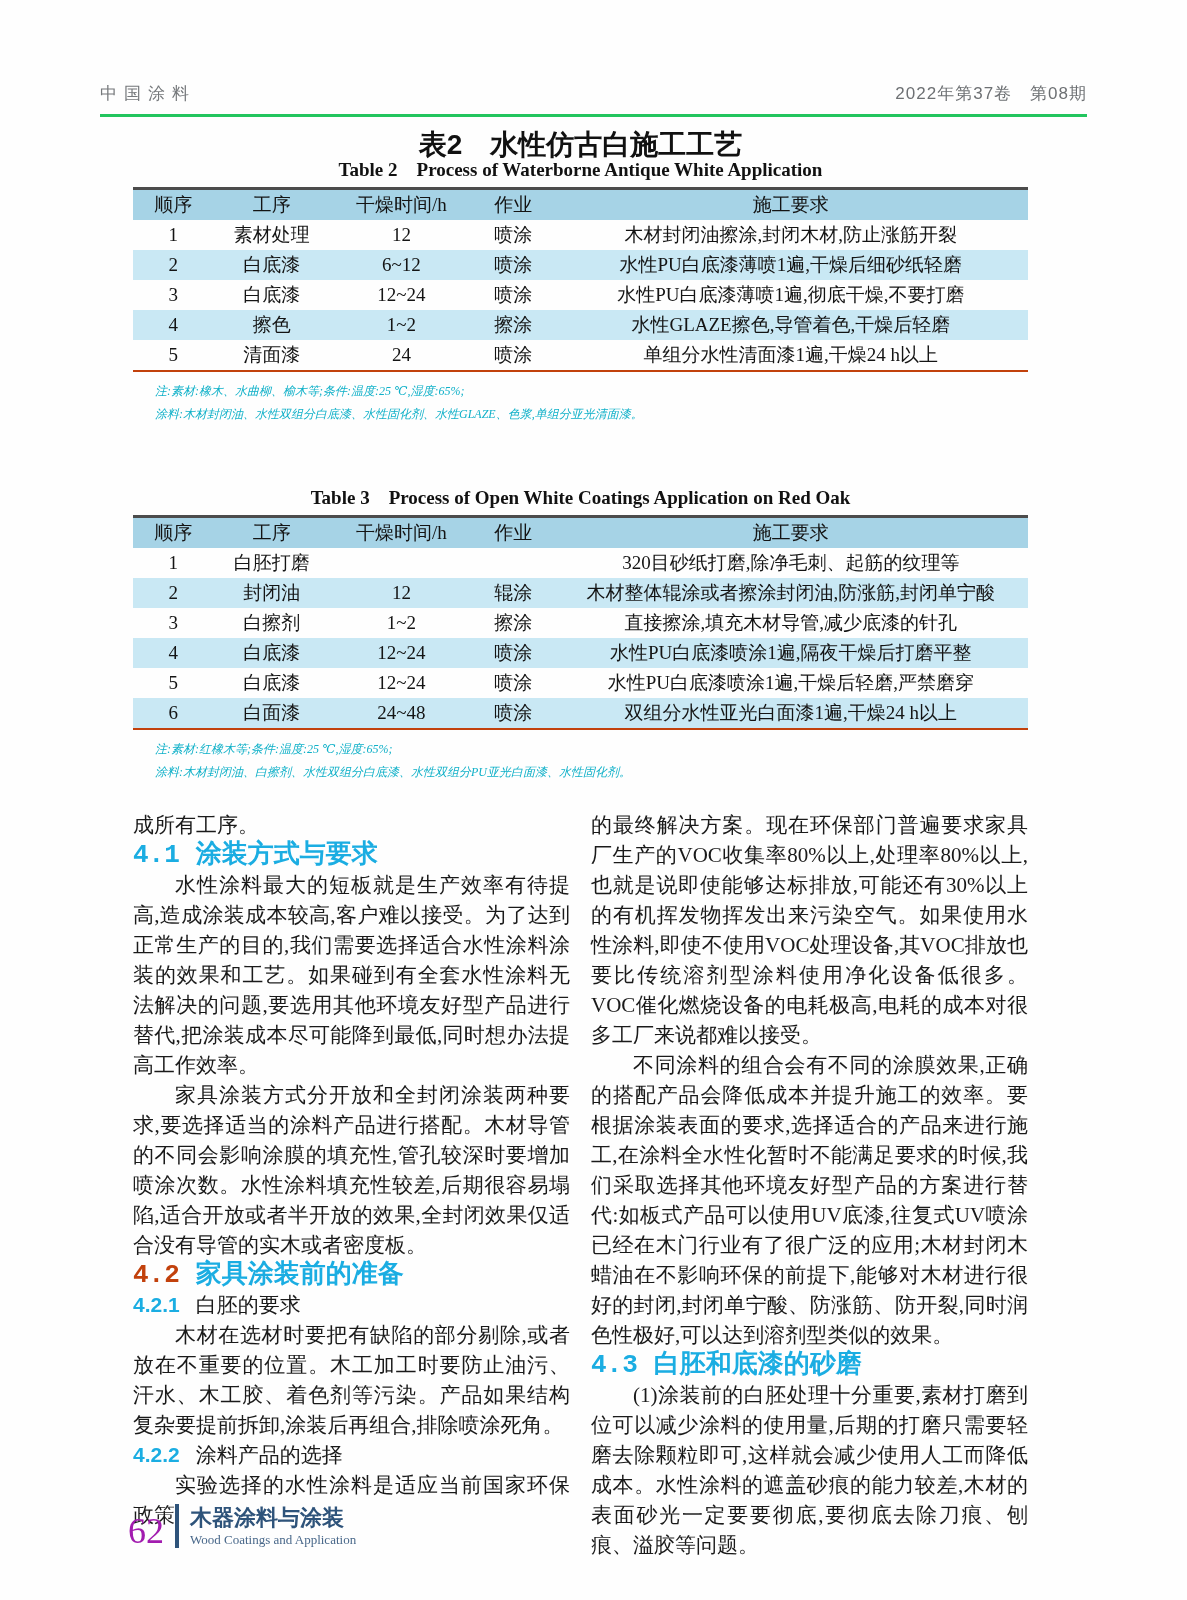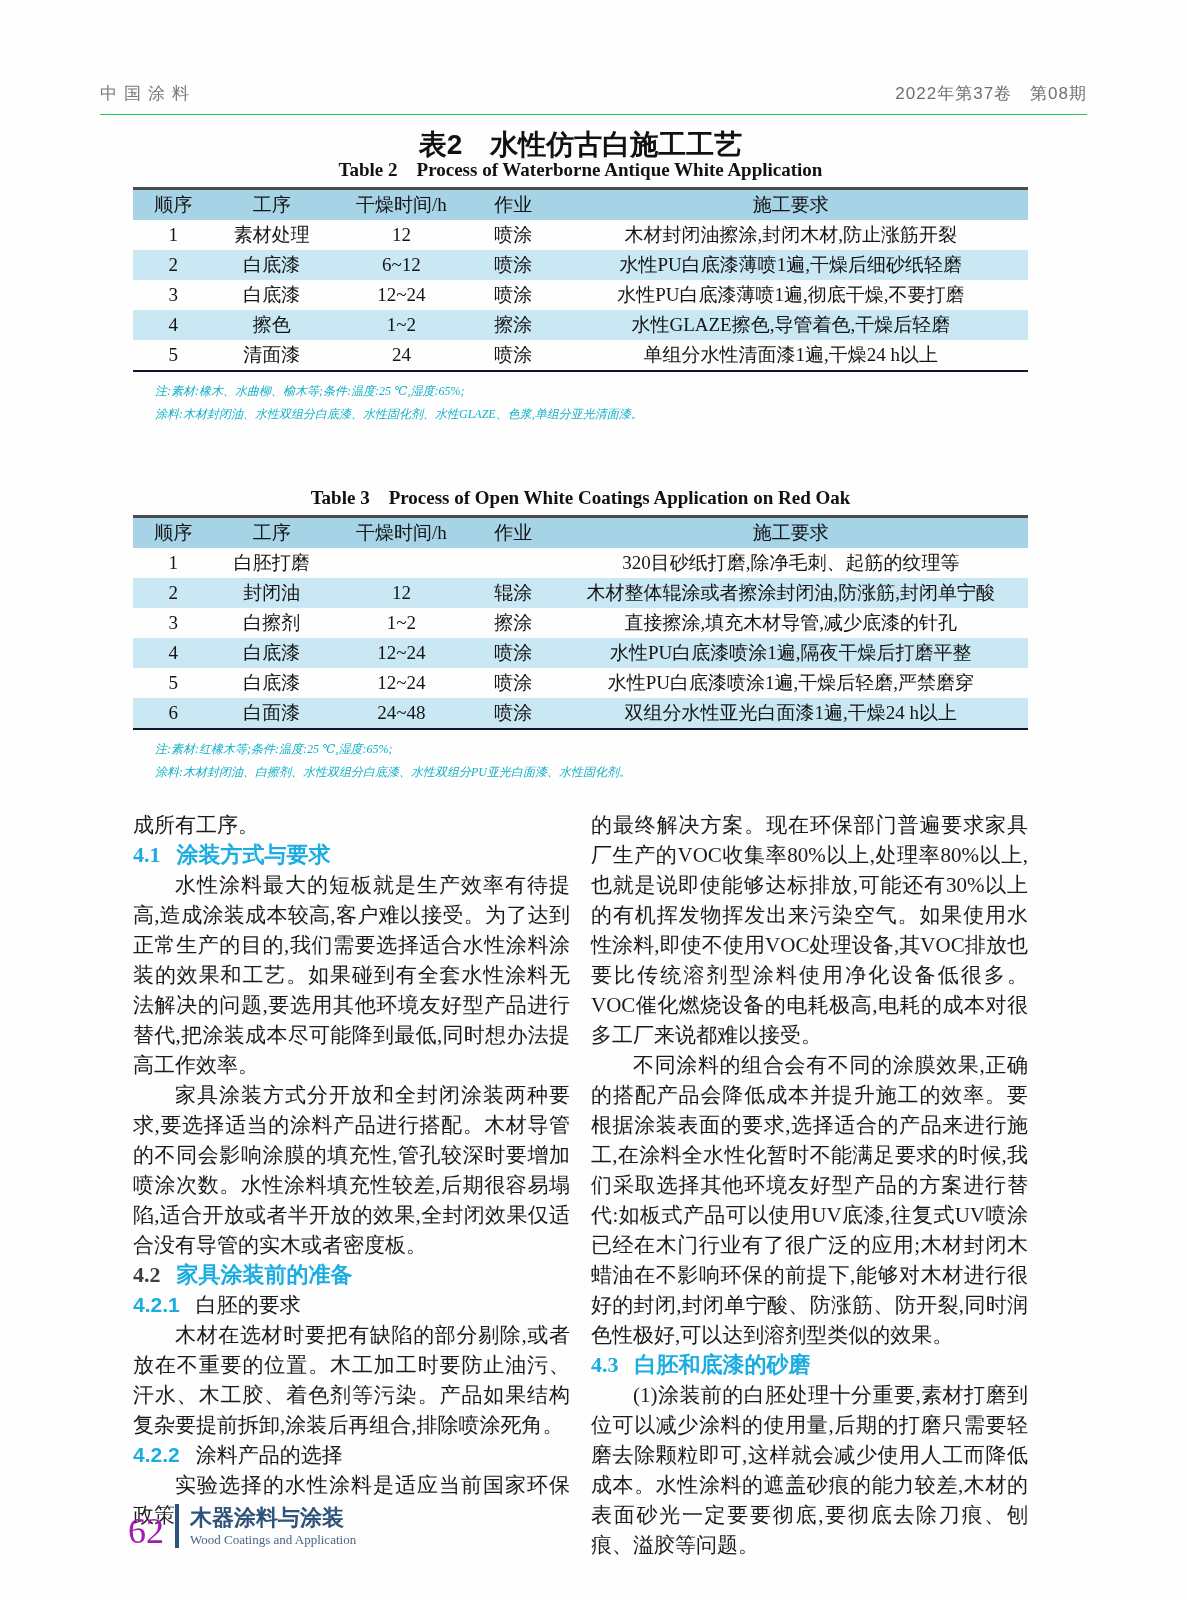--- a/index.html
+++ b/index.html
@@ -2,58 +2,58 @@
 <html lang="zh"><head>
 <meta charset="utf-8">
 <style>
   html,body{margin:0;padding:0;background:#ffffff;}
   .page{position:relative;width:1187px;height:1600px;background:#fefefe;overflow:hidden;
         font-family:"Liberation Serif","DejaVu Serif",serif;color:#1a1a1a;box-sizing:border-box;}
 
   
   .pg-header{position:absolute;top:82px;left:100px;right:100px;display:flex;
              justify-content:space-between;align-items:flex-end;padding-bottom:9px;
-             border-bottom:1px solid #22c55e;}
+             border-bottom:3px solid #22c55e;}
   .journal-name{font-family:"Liberation Sans","DejaVu Sans",sans-serif;font-size:17px;
                 color:#75787b;letter-spacing:7px;}
   .issue-info{font-family:"Liberation Sans","DejaVu Sans",sans-serif;font-size:17px;
               color:#6d7073;letter-spacing:1px;}
 
   
   .content{position:absolute;top:120px;left:133px;width:895px;}
 
   .tbl-title-zh{font-family:"Liberation Sans","DejaVu Sans",sans-serif;font-weight:bold;
                 font-size:28px;text-align:center;margin-top:12px;line-height:26px;color:#111;}
   .tbl-title-en{font-family:"Liberation Serif","DejaVu Serif",serif;font-weight:bold;
                 font-size:19px;text-align:center;line-height:24px;color:#111;}
 
   table.proc{width:100%;border-collapse:collapse;margin-top:5px;
-             border-top:3px solid #4c4c4c;border-bottom:2px solid #0f172a;
+             border-top:3px solid #4c4c4c;border-bottom:2px solid #c2410c;
              font-size:19px;color:#141414;}
   table.proc th,table.proc td{font-weight:normal;text-align:center;padding:2px 4px;height:26px;}
   table.proc thead tr{background:#a6d3e6;}
   table.proc tbody tr:nth-child(even){background:#c9e8f4;}
   table.proc th:nth-child(1),table.proc td:nth-child(1){width:9%;}
   table.proc th:nth-child(2),table.proc td:nth-child(2){width:13%;}
   table.proc th:nth-child(3),table.proc td:nth-child(3){width:16%;}
   table.proc th:nth-child(4),table.proc td:nth-child(4){width:9%;}
   table.proc th:nth-child(5),table.proc td:nth-child(5){width:53%;}
 
   .tbl-note{margin-top:8px;padding-left:22px;color:#0fb0c8;font-size:12px;line-height:23px;
             font-style:italic;font-family:"Liberation Serif","DejaVu Serif",serif;}
 
   .tbl-gap{margin-top:60px;}
 
   
   .body-cols{display:flex;gap:21px;margin-top:26px;}
   .col{flex:1;min-width:0;}
   .col p{margin:0;font-size:21px;line-height:30px;text-align:justify;text-indent:2em;color:#1a1a1a;}
   .col p.cont{text-indent:0;}
-  .sec-h{font-family:Liberation Serif, serif;font-weight:bold;
-         font-size:22px;line-height:30px;color:#1badе2;}
+  .sec-h{font-family:Liberation Mono, monospace;font-weight:bold;
+         font-size:26px;line-height:30px;color:#1badе2;}
   .sec-h{color:#1badе2;}
   .sec-h .num,.sec-h .t{color:#1bade2;}
   .sec-h .num{margin-right:16px;}
   .subsec-h{font-size:21px;line-height:30px;}
   .subsec-h .num{font-family:"Liberation Sans","DejaVu Sans",sans-serif;font-weight:bold;
                  color:#1bade2;margin-right:16px;}
   .subsec-h .t{color:#1a1a1a;}
 
   
   .pg-footer{position:absolute;left:128px;bottom:52px;display:flex;align-items:center;}
@@ -194,21 +194,21 @@
         <div>涂料:木材封闭油、白擦剂、水性双组分白底漆、水性双组分PU亚光白面漆、水性固化剂。</div>
       </div>
     </div>
 
     <div class="body-cols">
       <div class="col">
           <p class="cont">成所有工序。</p>
           <div class="sec-h"><span class="num" style="color: rgb(27, 173, 226);">4.1</span><span class="t" style="color: rgb(27, 173, 226);">涂装方式与要求</span></div>
           <p>水性涂料最大的短板就是生产效率有待提高,造成涂装成本较高,客户难以接受。为了达到正常生产的目的,我们需要选择适合水性涂料涂装的效果和工艺。如果碰到有全套水性涂料无法解决的问题,要选用其他环境友好型产品进行替代,把涂装成本尽可能降到最低,同时想办法提高工作效率。</p>
           <p>家具涂装方式分开放和全封闭涂装两种要求,要选择适当的涂料产品进行搭配。木材导管的不同会影响涂膜的填充性,管孔较深时要增加喷涂次数。水性涂料填充性较差,后期很容易塌陷,适合开放或者半开放的效果,全封闭效果仅适合没有导管的实木或者密度板。</p>
-          <div class="sec-h"><span class="num" style="color: #404040;">4.2</span><span class="t" style="color: rgb(27, 173, 226);">家具涂装前的准备</span></div>
+          <div class="sec-h"><span class="num" style="color: #c2410c;">4.2</span><span class="t" style="color: rgb(27, 173, 226);">家具涂装前的准备</span></div>
           <div class="subsec-h"><span class="num" style="color: rgb(27, 173, 226);">4.2.1</span><span class="t">白胚的要求</span></div>
           <p>木材在选材时要把有缺陷的部分剔除,或者放在不重要的位置。木工加工时要防止油污、汗水、木工胶、着色剂等污染。产品如果结构复杂要提前拆卸,涂装后再组合,排除喷涂死角。</p>
           <div class="subsec-h"><span class="num" style="color: rgb(27, 173, 226);">4.2.2</span><span class="t">涂料产品的选择</span></div>
           <p>实验选择的水性涂料是适应当前国家环保政策</p>
         </div>
       <div class="col">
           <p class="cont">的最终解决方案。现在环保部门普遍要求家具厂生产的VOC收集率80%以上,处理率80%以上,也就是说即使能够达标排放,可能还有30%以上的有机挥发物挥发出来污染空气。如果使用水性涂料,即使不使用VOC处理设备,其VOC排放也要比传统溶剂型涂料使用净化设备低很多。VOC催化燃烧设备的电耗极高,电耗的成本对很多工厂来说都难以接受。</p>
           <p>不同涂料的组合会有不同的涂膜效果,正确的搭配产品会降低成本并提升施工的效率。要根据涂装表面的要求,选择适合的产品来进行施工,在涂料全水性化暂时不能满足要求的时候,我们采取选择其他环境友好型产品的方案进行替代:如板式产品可以使用UV底漆,往复式UV喷涂已经在木门行业有了很广泛的应用;木材封闭木蜡油在不影响环保的前提下,能够对木材进行很好的封闭,封闭单宁酸、防涨筋、防开裂,同时润色性极好,可以达到溶剂型类似的效果。</p>
           <div class="sec-h"><span class="num" style="color: rgb(27, 173, 226);">4.3</span><span class="t" style="color: rgb(27, 173, 226);">白胚和底漆的砂磨</span></div>
           <p>(1)涂装前的白胚处理十分重要,素材打磨到位可以减少涂料的使用量,后期的打磨只需要轻磨去除颗粒即可,这样就会减少使用人工而降低成本。水性涂料的遮盖砂痕的能力较差,木材的表面砂光一定要要彻底,要彻底去除刀痕、刨痕、溢胶等问题。</p>

